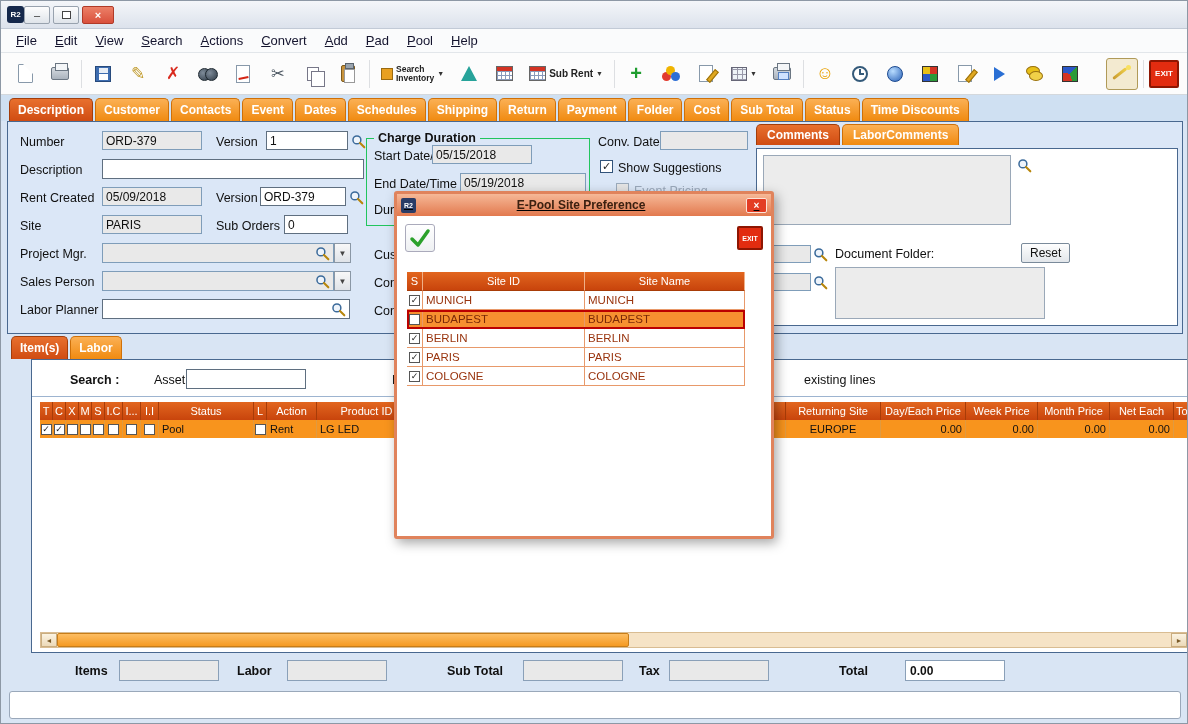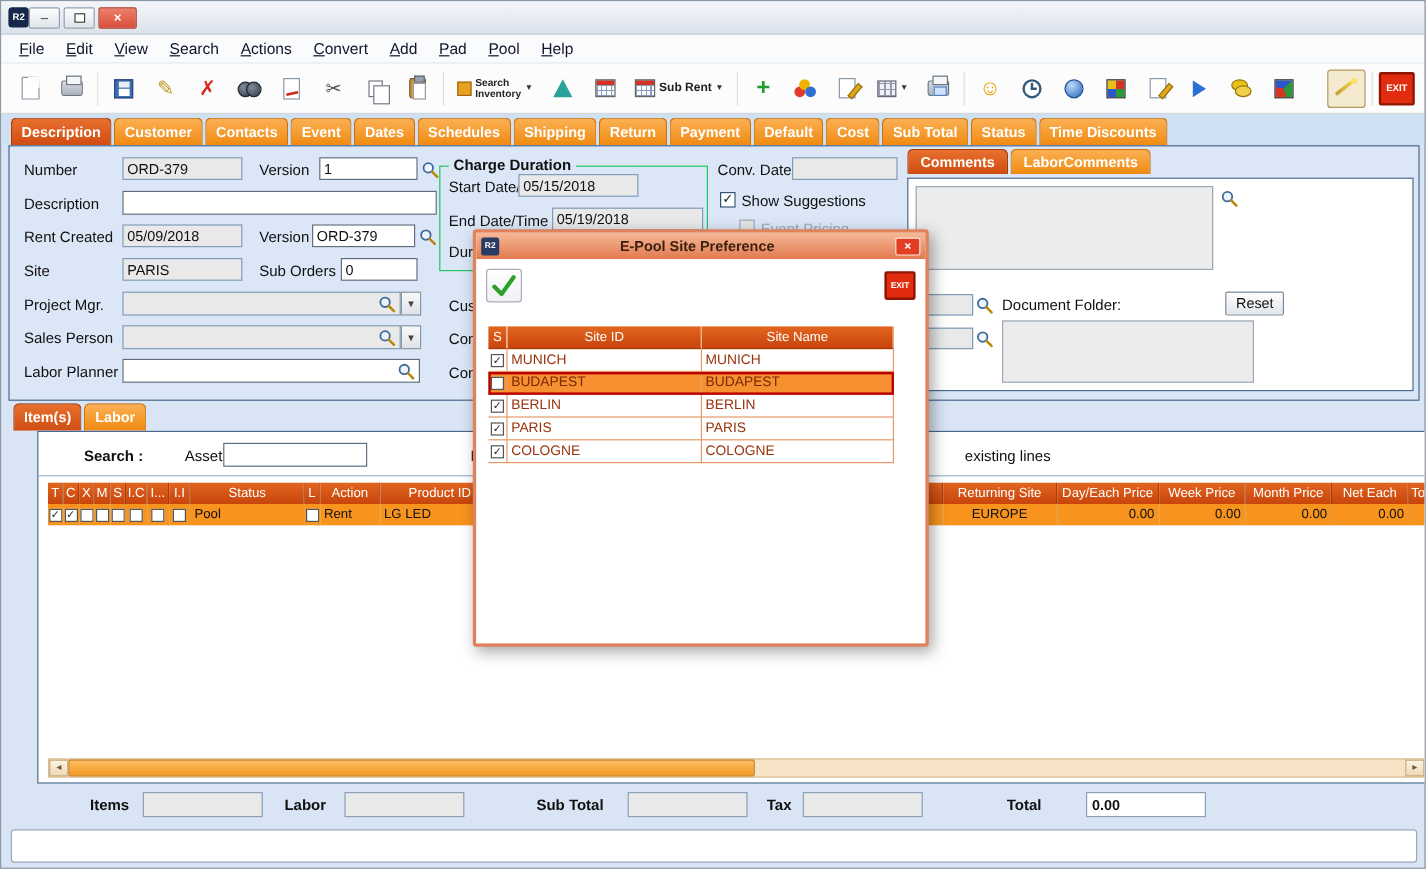--- a/index.html
+++ b/index.html
@@ -159,21 +159,21 @@
   
   .tot { position:absolute; height:21px; background:#e9e9e9; border:1px solid #8aa0b8; font-size:12px;
          color:#111; padding:0 4px; display:flex; align-items:center; }
   .tot.w { background:#fff; font-weight:700; }
   .statusstrip { position:absolute; left:8px; top:690px; width:1172px; height:28px; background:#fff;
                  border:1px solid #9aa8ba; border-radius:3px; }
 
   
   .dlg { position:absolute; left:393px; top:190px; width:380px; height:348px; z-index:50;
          border:3px solid #e0835c; border-radius:3px; background:#fff; box-shadow:3px 4px 12px rgba(0,0,0,.35); }
-  .dlg-tb { height:22px; background:linear-gradient(#f6b897,#e2794e); display:flex; align-items:center; padding:0 4px; }
+  .dlg-tb { height:22px; background:linear-gradient(#f6b897,#e2794e); display:flex; align-items:center; padding:0 4px;text-decoration:underline; }
   .dico { width:15px; height:15px; background:#2a3c66; border-radius:2px; color:#fff; font-size:7px; font-weight:700;
           display:flex; align-items:center; justify-content:center; }
   .dtitle { flex:1; text-align:center; font-size:12px; font-weight:700; color:#3c2010; }
   .dclose { width:21px; height:15px; background:#e33d24; border:1px solid #fbe3d8; border-radius:2px; color:#fff;
             font-size:10px; font-weight:700; display:flex; align-items:center; justify-content:center; }
   .dbody { position:relative; height:320px; background:#fff; }
   .chkbtn { position:absolute; left:8px; top:8px; width:30px; height:28px; border:1px solid #aab;
             background:linear-gradient(#fff,#eef0f2); border-radius:3px; display:flex; align-items:center; justify-content:center; }
   .dexit { position:absolute; right:8px; top:10px; width:26px; height:24px; background:#e22c10; border:2px solid #8e1602;
            border-radius:2px; color:#fff; font-size:7px; font-weight:700; display:flex; align-items:center; justify-content:center; }
@@ -330,21 +330,21 @@
   <div class="tabstrip">
     <div class="tab sel">Description</div>
     <div class="tab">Customer</div>
     <div class="tab">Contacts</div>
     <div class="tab">Event</div>
     <div class="tab">Dates</div>
     <div class="tab">Schedules</div>
     <div class="tab">Shipping</div>
     <div class="tab">Return</div>
     <div class="tab">Payment</div>
-    <div class="tab">Default</div>
+    <div class="tab">Folder</div>
     <div class="tab">Cost</div>
     <div class="tab">Sub Total</div>
     <div class="tab">Status</div>
     <div class="tab">Time Discounts</div>
   </div>
 
   <div class="panel" id="mainpanel">
     <span class="lb" style="left:12px;top:13px">Number</span>
     <div class="fld" style="left:94px;top:9px;width:100px;height:19px">
         <span class="v">ORD-379</span>

